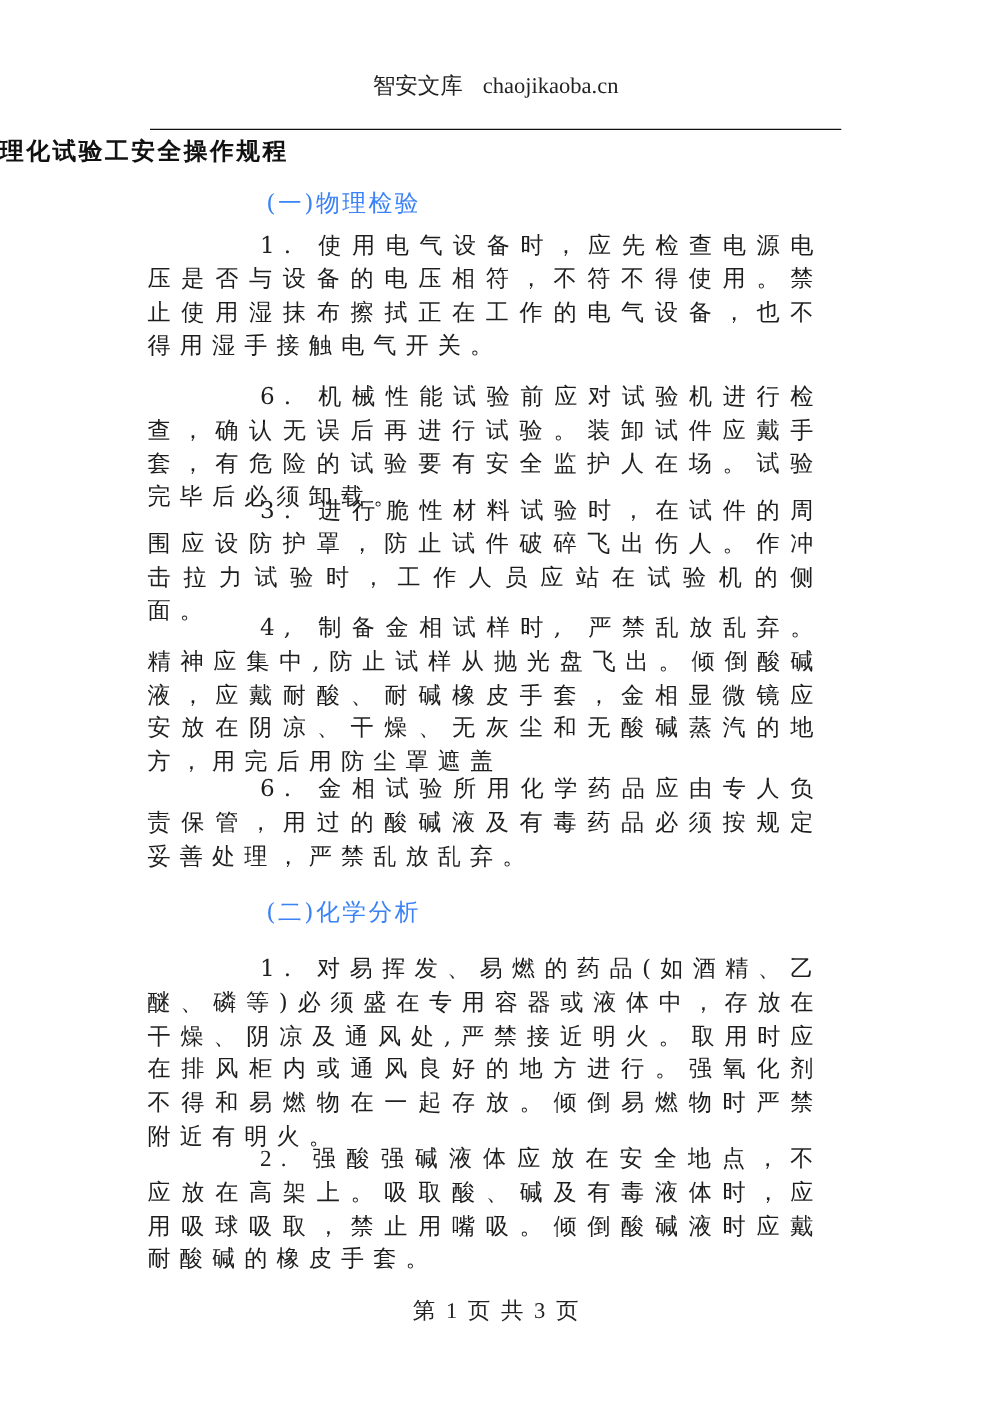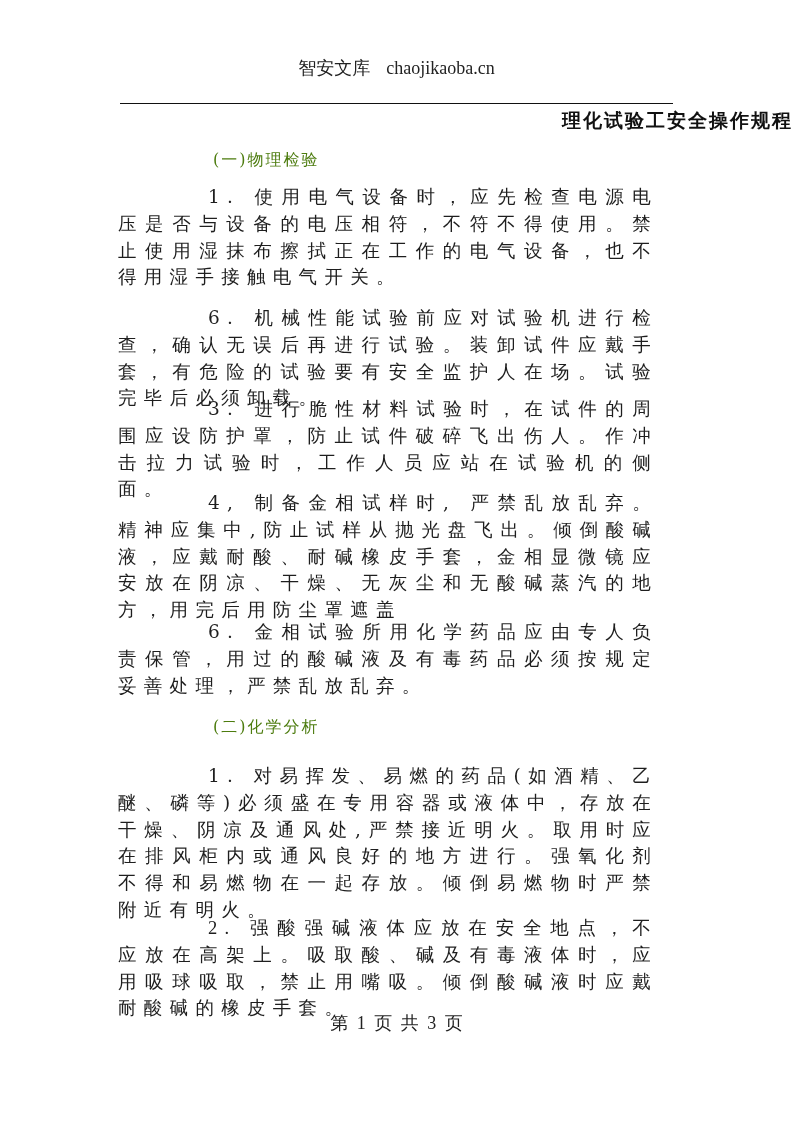--- a/index.html
+++ b/index.html
@@ -2,26 +2,26 @@
 <html><head>
 <meta charset="utf-8">
 <style>
   html, body { margin:0; padding:0; background:#ffffff; }
   body { width:793px; height:1122px; position:relative; overflow:hidden;
          font-family:"DejaVu Serif", "Liberation Serif", serif; color:#1a1a1a; }
   .site-header { position:absolute; top:56px; left:0; width:793px; text-align:center;
                  font-family:"Liberation Serif","DejaVu Serif",serif; font-size:18px; color:#222; }
   .site-header .gap { display:inline-block; width:16px; }
   .rule { position:absolute; top:103px; left:120px; width:553px; height:1px; background:#111; }
-  .doc-title { position:absolute; top:108px; left:0; width:793px; text-align:right;
+  .doc-title { position:absolute; top:108px; left:0; width:793px; text-align:left;
                font-size:19px; font-weight:bold; letter-spacing:2px; color:#111; }
-  .section-heading { position:absolute; left:213px; font-size:16px; letter-spacing:2px; color:#4d7c0f; }
+  .section-heading { position:absolute; left:213px; font-size:19px; letter-spacing:2px; color:#3b82f6; }
   .para { position:absolute; left:118px; width:540px; font-size:18.5px; line-height:26.8px;
           letter-spacing:7.3px; text-indent:90px; text-align:justify; color:#1e1e1e; word-break:break-all; }
-  .page-footer { position:absolute; top:1011px; left:0; width:793px; text-align:center;
+  .page-footer { position:absolute; top:1036px; left:0; width:793px; text-align:center;
                  font-family:"Liberation Serif","DejaVu Serif",serif; font-size:18px; color:#222; word-spacing:4px; }
 </style>
 </head>
 <body>
 
 <div class="site-header">
   <span>智安文库</span><span class="gap"></span><span>chaojikaoba.cn</span>
 </div>
 
 <div class="rule"></div>

